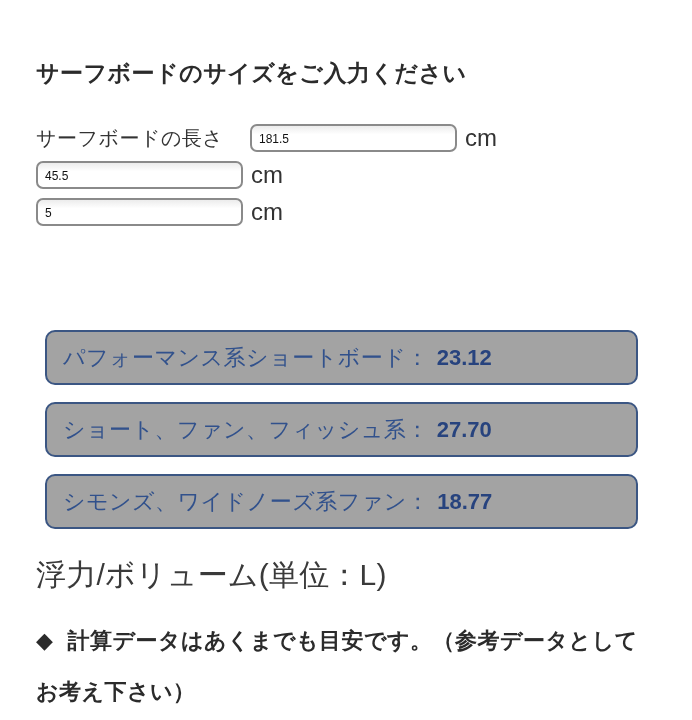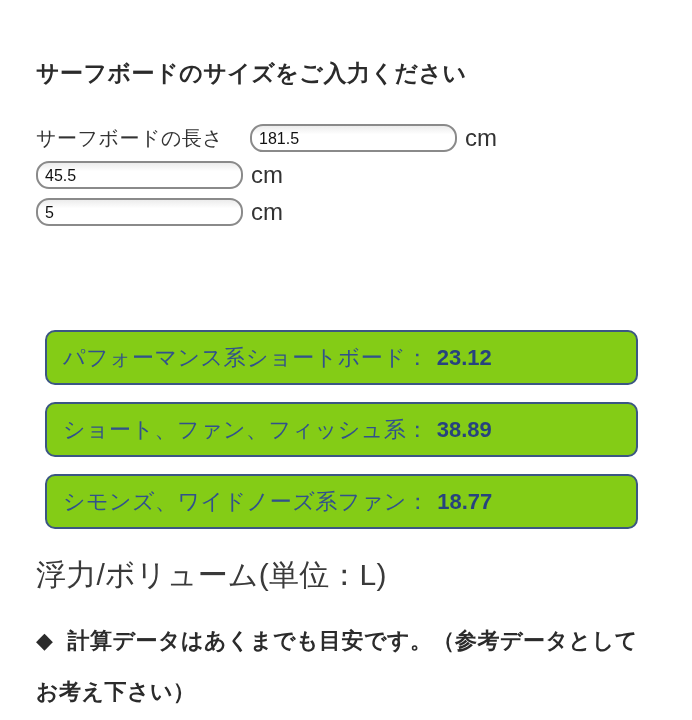--- a/index.html
+++ b/index.html
@@ -33,23 +33,23 @@
     width: 214px;
     font-size: 20px;
     color: #333333;
     letter-spacing: 0.5px;
     flex-shrink: 0;
   }
   .field-input {
     width: 207px;
     height: 28px;
     border: 2px solid #8a8a8a;
-    border-radius: 13px;
+    border-radius: 7px;
     padding: 1px 7px 0 7px;
-    font-size: 16px;
+    font-size: 12px;
     color: #111111;
     font-family: "Liberation Sans", "DejaVu Sans", sans-serif;
     background: linear-gradient(to bottom, #ececec 0%, #ffffff 35%);
     outline: none;
   }
   .field-unit {
     font-size: 24px;
     color: #333333;
     margin-left: 8px;
   }
@@ -60,21 +60,21 @@
   .result-box {
     margin-left: 9px;
     width: 593px;
     height: 55px;
     border: 2px solid #3b5683;
     border-radius: 10px;
     display: flex;
     align-items: center;
     padding: 0 16px;
     margin-bottom: 17px;
-    background: #84cc16;
+    background: #a3a3a3;
   }
   .result-label {
     font-size: 22px;
     color: #31518c;
     letter-spacing: 0.5px;
   }
   .result-value {
     font-size: 22px;
     font-weight: 700;
     color: #27437e;
@@ -127,21 +127,21 @@
   </div>
 
   <div class="results">
     <div class="result-box">
       <span class="result-label">パフォーマンス系ショートボード：</span>
       <span class="result-value">23.12</span>
     </div>
 
     <div class="result-box">
       <span class="result-label">ショート、ファン、フィッシュ系：</span>
-      <span class="result-value">38.89</span>
+      <span class="result-value">27.70</span>
     </div>
 
     <div class="result-box">
       <span class="result-label">シモンズ、ワイドノーズ系ファン：</span>
       <span class="result-value">18.77</span>
     </div>
   </div>
 
   <p class="unit-note">浮力/ボリューム(単位：L)</p>
 

